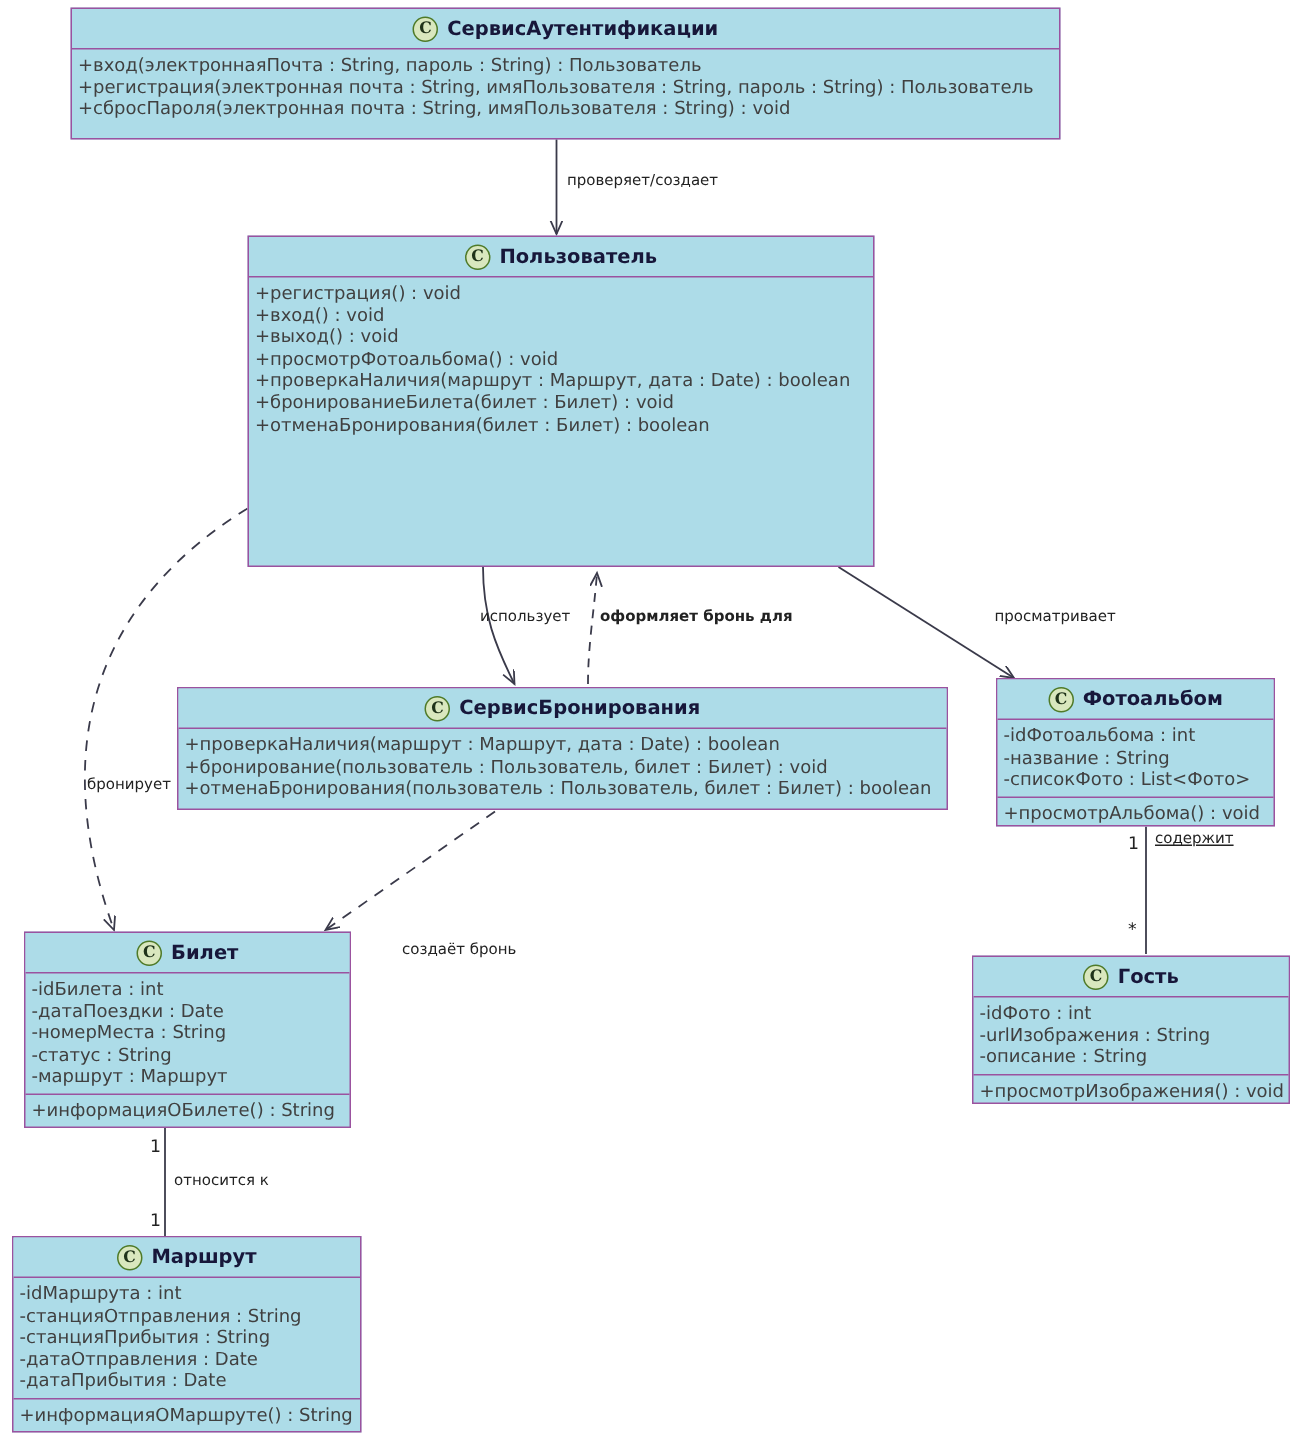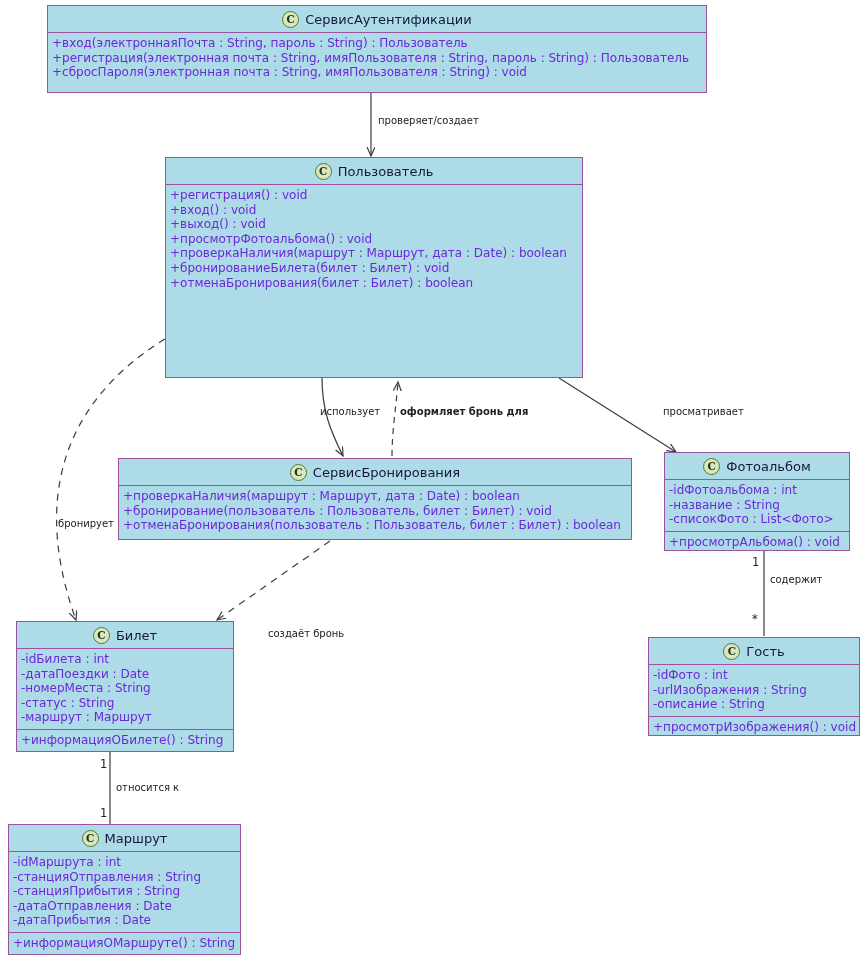--- a/index.html
+++ b/index.html
@@ -53,34 +53,34 @@
     color: #20331a;
     font-size: 10.5px;
     font-weight: bold;
     line-height: 15px;
     text-align: center;
     flex: none;
     font-family: "DejaVu Serif", "Liberation Serif", serif;
   }
   .class-title {
     font-size: 13px;
-    font-weight: normal;
+    font-weight: bold;
     white-space: nowrap;
   }
   .compartment {
     box-sizing: border-box;
     padding: 3px 4px 4px 4px;
     border-bottom: 1.5px solid #9B529F;
   }
   .compartment:last-child { border-bottom: none; }
   .member {
     font-size: 12px;
     line-height: 14.6px;
     white-space: nowrap;
-    color: #6d28d9;
+    color: #404040;
   }
   .edge-label {
     position: absolute;
     font-size: 10px;
     color: #222;
     white-space: nowrap;
     background: transparent;
   }
   .mult-label {
     position: absolute;
@@ -243,21 +243,21 @@
   <div class="edge-label" style="left:320px; top:406px;">использует</div>
 
   <div class="edge-label" style="left:400px; top:406px;font-weight:bold;">оформляет бронь для</div>
 
   <div class="edge-label" style="left:623px; top:406px;margin-left:40px;">просматривает</div>
 
   <div class="edge-label" style="left:38px; top:518px;margin-left:20px;">бронирует</div>
 
   <div class="edge-label" style="left:268px; top:580px;margin-top:48px;">создаёт бронь</div>
 
-  <div class="edge-label" style="left:770px; top:574px;">содержит</div>
+  <div class="edge-label" style="left:770px; top:554px;text-decoration:underline;">содержит</div>
   <div class="mult-label" style="left:752px; top:555px;">1</div>
   <div class="mult-label" style="left:752px; top:612px;">*</div>
 
   <div class="edge-label" style="left:116px; top:782px;">относится к</div>
   <div class="mult-label" style="left:100px; top:757px;">1</div>
   <div class="mult-label" style="left:100px; top:806px;">1</div>
 
 </div>
 
 </body></html>

